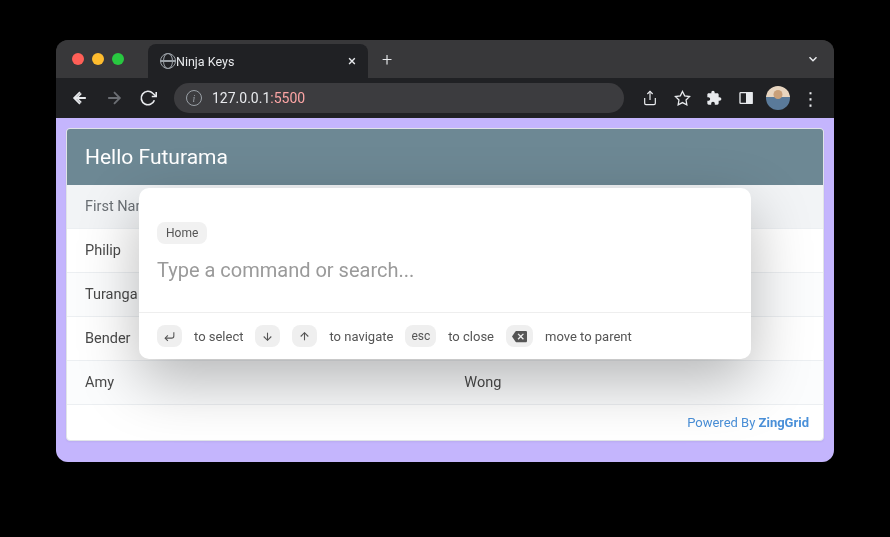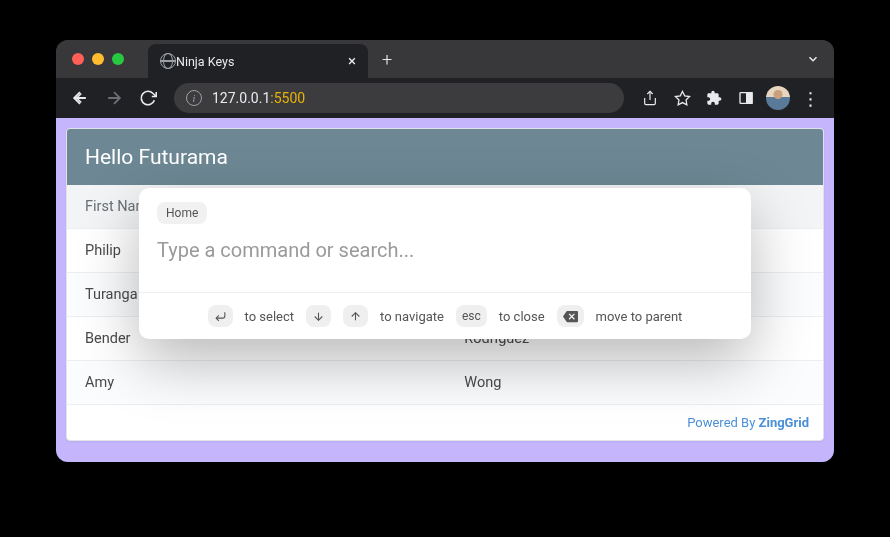--- a/index.html
+++ b/index.html
@@ -89,21 +89,21 @@
       padding: 0 12px;
       gap: 10px;
       margin: 0 6px;
     }
     .omnibox .info-icon {
       width: 16px; height: 16px; border: 1.5px solid #9aa0a6; border-radius: 50%;
       display: flex; align-items: center; justify-content: center; color: #9aa0a6; font-size: 10px;
       font-family: Georgia, serif; font-style: italic;
     }
     .url { color: #e8eaed; font-size: 14px; }
-    .url .port { color: #eab308; }
+    .url .port { color: #fca5a5; }
     .toolbar-right { display: flex; align-items: center; gap: 4px; }
     .tb-icon { width: 28px; height: 28px; display:flex; align-items:center; justify-content:center; color:#e8eaed; }
     .avatar {
       width: 24px; height: 24px; border-radius: 50%;
       background: linear-gradient(180deg, #e8d5c0 45%, #5a7a9a 45%);
       position: relative; overflow: hidden;
     }
     .avatar::before {
       content: ""; position: absolute; top: 4px; left: 50%; transform: translateX(-50%);
       width: 9px; height: 9px; background: #c9a07a; border-radius: 50%;
@@ -165,37 +165,37 @@
       overflow: hidden;
     }
     .modal-crumbs { padding: 14px 18px 6px; }
     .crumb {
       background: #f1f1f1;
       color: #555;
       font-size: 12px;
       padding: 4px 9px;
       border-radius: 8px;
       display: inline-block;
+      margin-top: 20px;
     }
     .search-row { padding: 8px 18px 30px; }
     .search-input {
       border: none; outline: none; width: 100%;
       font-size: 20px; color: #333;
       font-family: inherit;
     }
     .search-input::placeholder { color: #9a9a9a; }
     .modal-footer {
       border-top: 1px solid #eee;
       padding: 12px 18px;
       display: flex;
       align-items: center;
       gap: 12px;
       font-size: 13px;
       color: #555;
-      justify-content: center;
     }
     .key {
       background: #efefef;
       border-radius: 8px;
       min-width: 24px; height: 22px;
       padding: 0 6px;
       display: inline-flex; align-items: center; justify-content: center;
       font-size: 12px; color: #555;
     }
     .hint { color: #555; }

